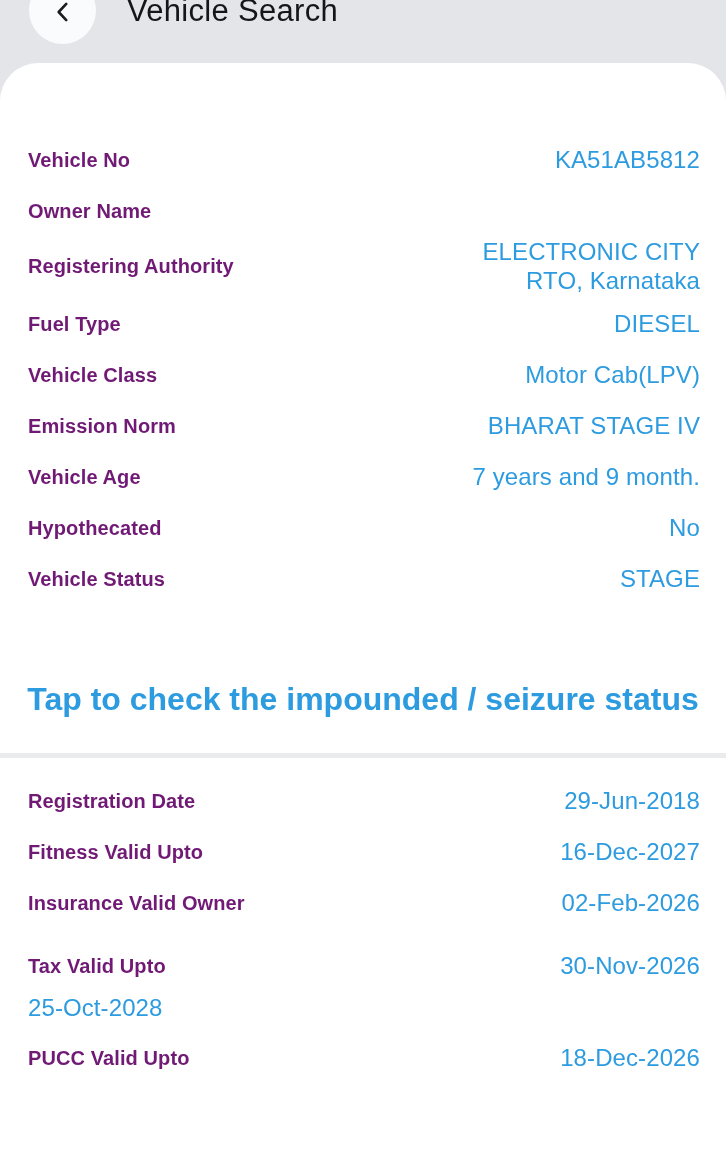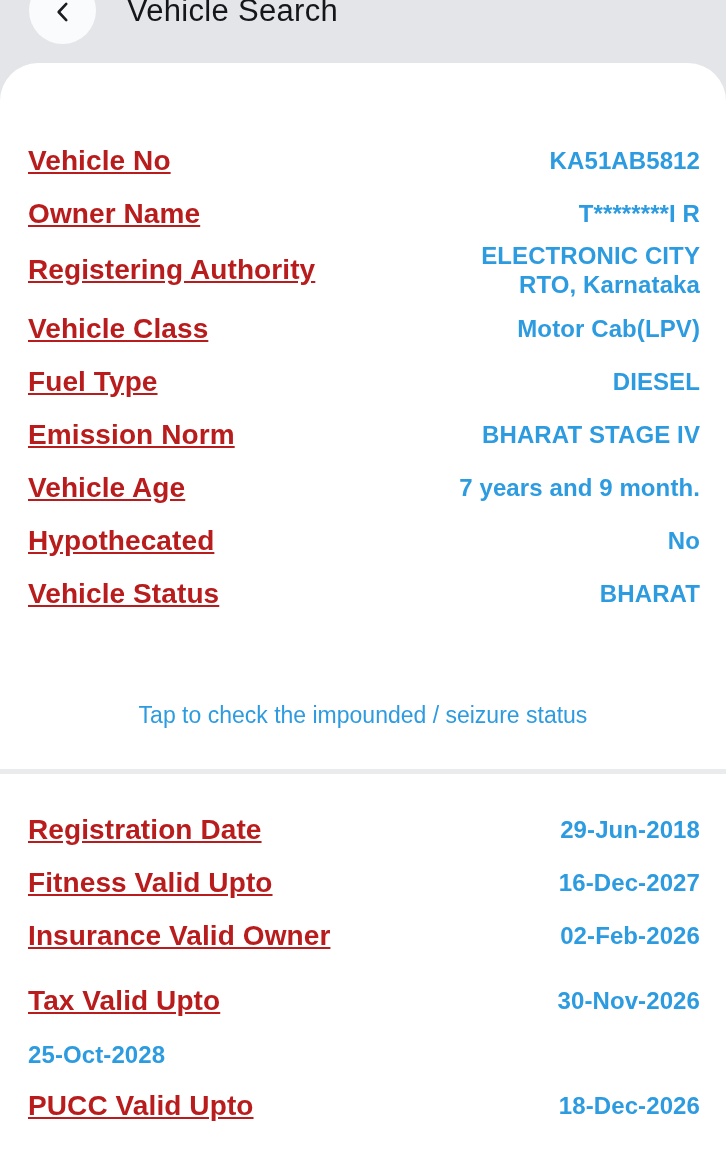--- a/index.html
+++ b/index.html
@@ -32,45 +32,45 @@
     width:726px; height:1097px;
     background:#FFFFFF;
     border-radius:38px 38px 0 0;
   }
   .details { padding:82px 26px 0 28px; }
   .row {
     display:flex; justify-content:space-between; align-items:center;
     min-height:30px; margin-bottom:21px;
   }
   .row .label {
-    font-size:28px; font-weight:600; color:#b91c1c;
-    letter-spacing:0.1px; white-space:nowrap;text-decoration:underline;
+    font-size:20px; font-weight:600; color:#701a75;
+    letter-spacing:0.1px; white-space:nowrap;
   }
   .row .value {
-    font-size:24px; font-weight:700; color:#2D9BDF;
+    font-size:24px; font-weight:400; color:#2D9BDF;
     text-align:right; letter-spacing:0.1px;
   }
   .row-tall { margin-top:-10px; margin-bottom:14px; }
   .row-tall .value { max-width:250px; line-height:29px; }
   .value-green { color:#44C15F; font-size:22px; letter-spacing:0.4px; }
   .impound-link {
     margin-top:90px;
     text-align:center;
-    font-size:23px; font-weight:400; color:#2D9BDF;
+    font-size:32px; font-weight:700; color:#2D9BDF;
     line-height:30px;
     cursor:pointer;
   }
   .divider {
     margin-top:39px;
     width:726px; height:5px;
     background:#E9EBEC;
   }
-  .validity { padding:40px 26px 0 28px; }
+  .validity { padding:28px 26px 0 28px; }
   .mb-lg { margin-bottom:33px; }
-  .mb-sm { margin-bottom:23px; }
+  .mb-sm { margin-bottom:12px; }
   .mb-md { margin-bottom:20px; }
 </style>
 </head>
 <body>
 
 <div class="header">
   <div class="back-btn">
     <span>
       <svg width="26" height="26" viewBox="0 0 24 24" fill="none">
         <path d="M15 4.5 L8 12 L15 19.5" stroke="#1B1D20" stroke-width="2.4" stroke-linecap="round" stroke-linejoin="round"></path>
@@ -82,49 +82,48 @@
 
 <div class="card">
 
   <div class="details">
     <div class="row">
       <span class="label">Vehicle No</span>
       <span class="value">KA51AB5812</span>
     </div>
     <div class="row">
       <span class="label">Owner Name</span>
-      <span class="value">T********I R</span>
     </div>
     <div class="row row-tall">
       <span class="label">Registering Authority</span>
       <span class="value">ELECTRONIC CITY RTO, Karnataka</span>
     </div>
     <div class="row">
+      <span class="label">Fuel Type</span>
+      <span class="value">DIESEL</span>
+    </div>
+    <div class="row">
       <span class="label">Vehicle Class</span>
       <span class="value">Motor Cab(LPV)</span>
-    </div>
-    <div class="row">
-      <span class="label">Fuel Type</span>
-      <span class="value">DIESEL</span>
     </div>
     <div class="row">
       <span class="label">Emission Norm</span>
       <span class="value">BHARAT STAGE IV</span>
     </div>
     <div class="row">
       <span class="label">Vehicle Age</span>
       <span class="value">7 years and 9 month.</span>
     </div>
     <div class="row">
       <span class="label">Hypothecated</span>
       <span class="value">No</span>
     </div>
     <div class="row">
       <span class="label">Vehicle Status</span>
-      <span class="value value-green">BHARAT</span>
+      <span class="value value-green">STAGE</span>
     </div>
   </div>
 
   <div class="impound-link">Tap to check the impounded / seizure status</div>
 
   <div class="divider"></div>
 
   <div class="validity">
     <div class="row">
       <span class="label">Registration Date</span>

